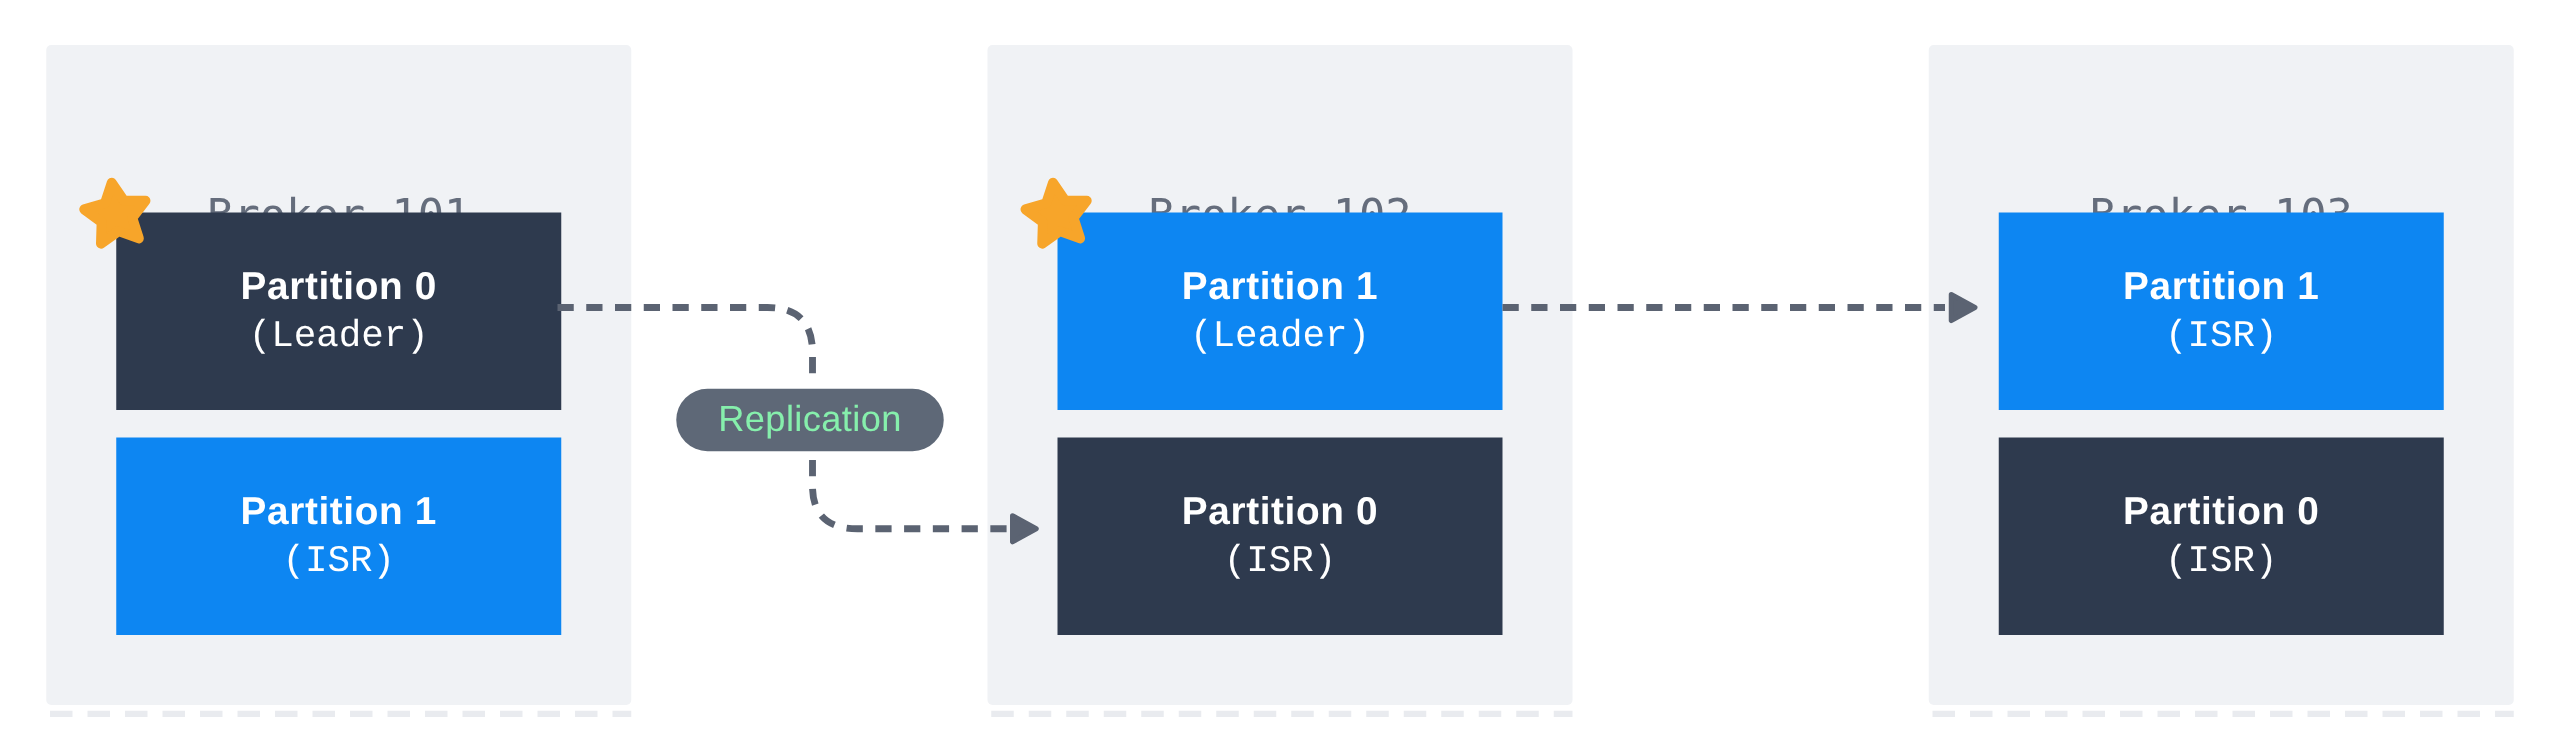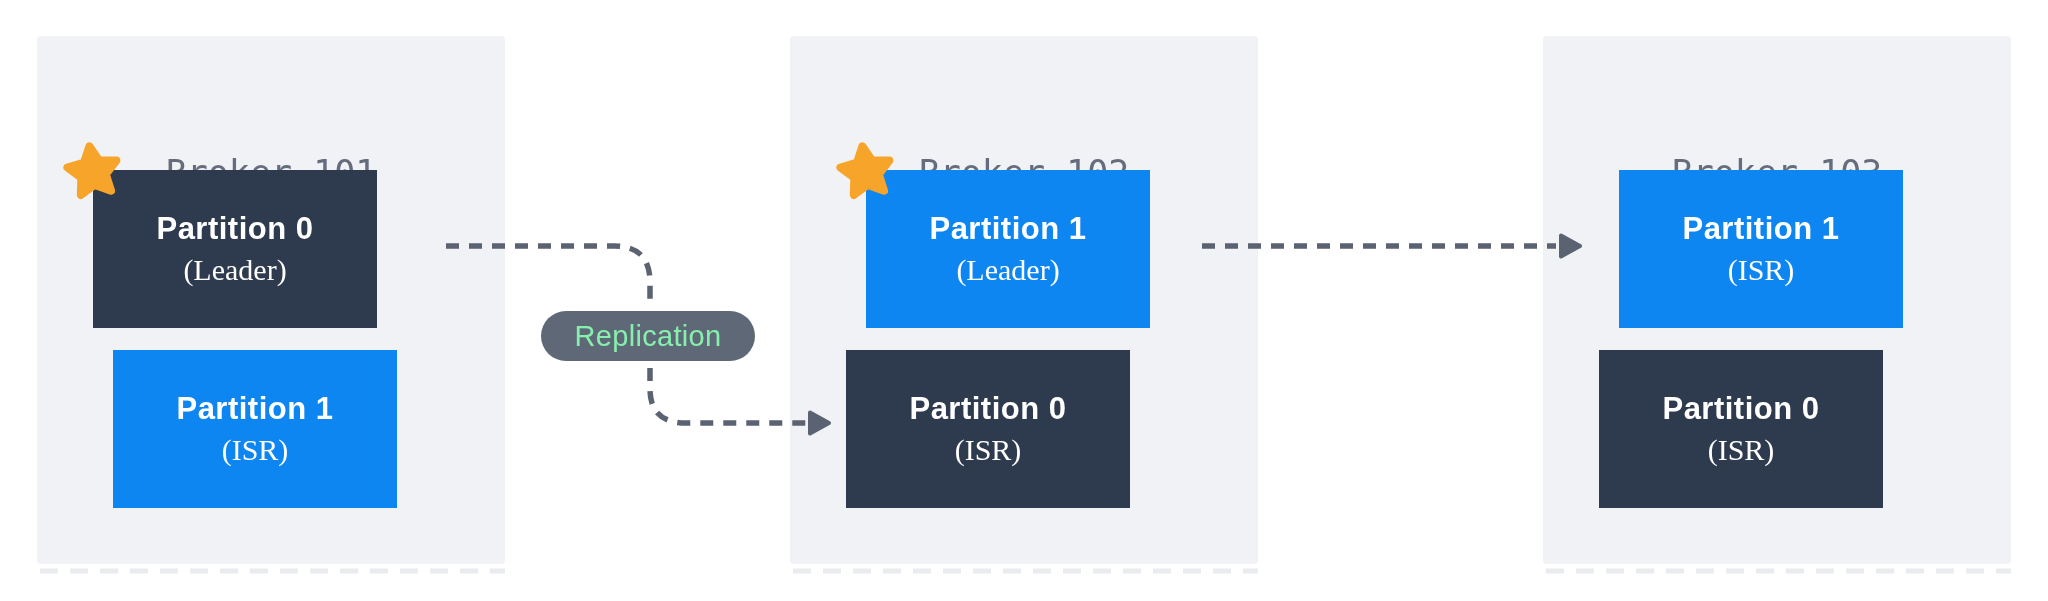--- a/index.html
+++ b/index.html
@@ -25,30 +25,30 @@
     background:var(--panel-bg);border-radius:4px;
   }
   .panel-title{
     position:absolute;top:88px;left:0;right:0;
     text-align:center;
     font-family:"DejaVu Sans Mono", monospace;
     font-size:35px;line-height:40px;font-weight:500;
     color:var(--title-text);
   }
   .pbox{
-    position:absolute;left:56px;width:284px;height:158px;
+    position:absolute;left:56px;width:356px;height:158px;
     display:flex;flex-direction:column;align-items:center;justify-content:center;gap:2px;
     color:var(--box-text);
   }
   .pbox.dark{background:var(--dark-box);}
-  .pbox.blue{background:var(--blue-box);margin-left:20px;}
+  .pbox.blue{background:var(--blue-box);}
   .row1{top:134px;}
   .row2{top:314px;}
   .pname{font-size:31px;font-weight:700;line-height:40px;letter-spacing:.5px;}
-  .prole{font-family:Liberation Serif, serif;font-size:30px;line-height:38px;}
+  .prole{font-family:Liberation Mono, monospace;font-size:30px;line-height:38px;}
   .star{
     position:absolute;top:-28px;left:-30px;width:60px;height:60px;
     transform:rotate(-8deg);
   }
   .star svg{display:block;width:60px;height:60px;overflow:visible;}
   svg.arrows{
     position:absolute;left:0;top:0;width:2048px;height:601px;
     pointer-events:none;
   }
   .pill{

